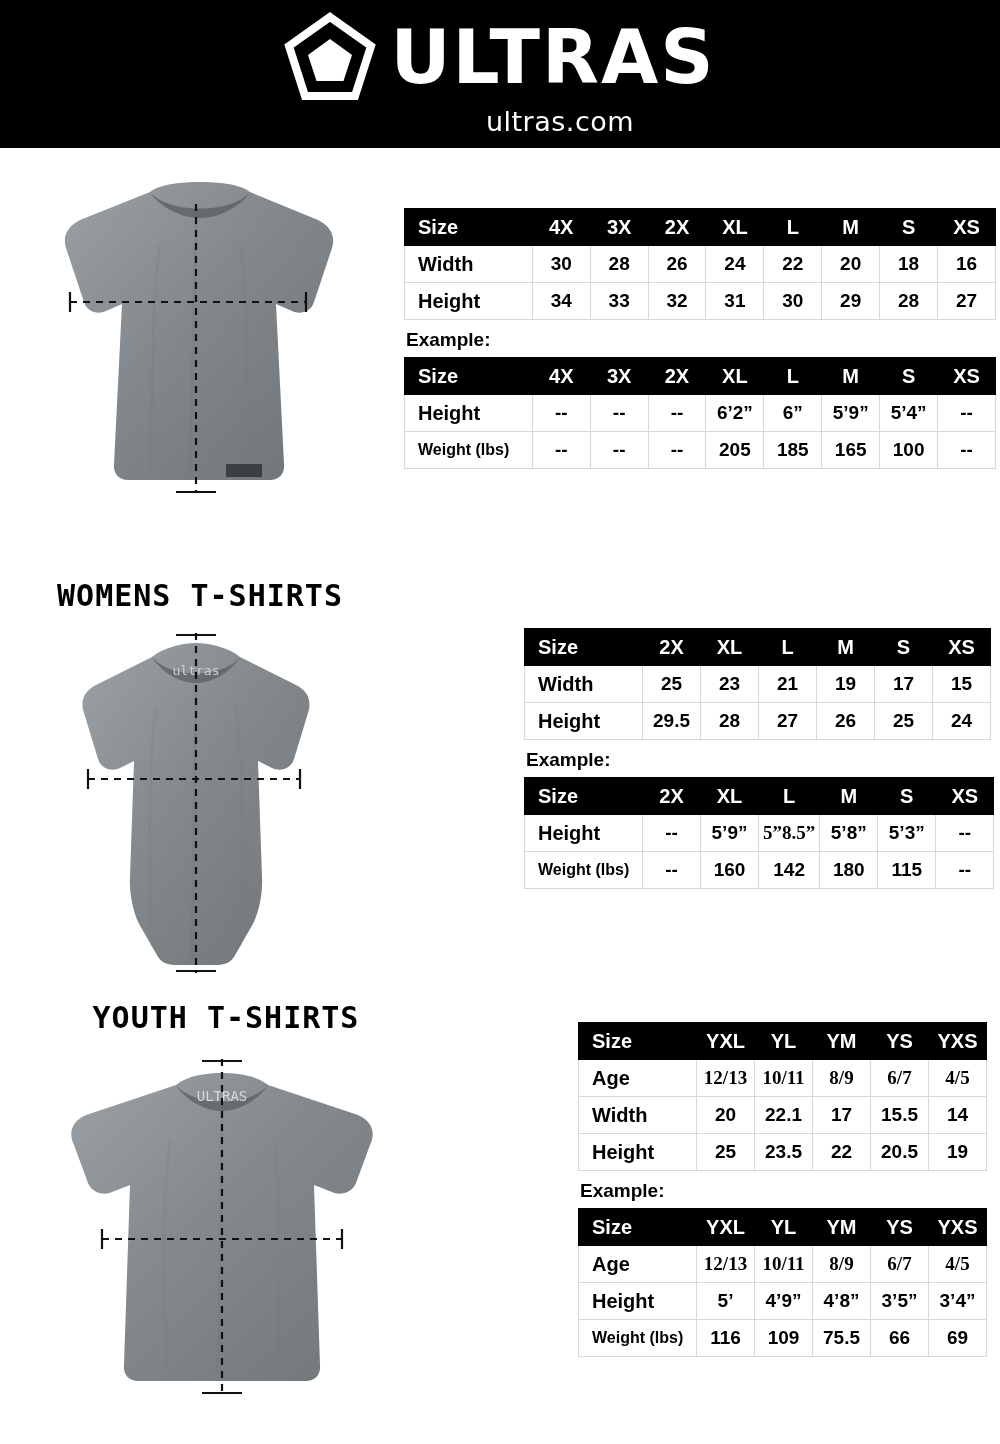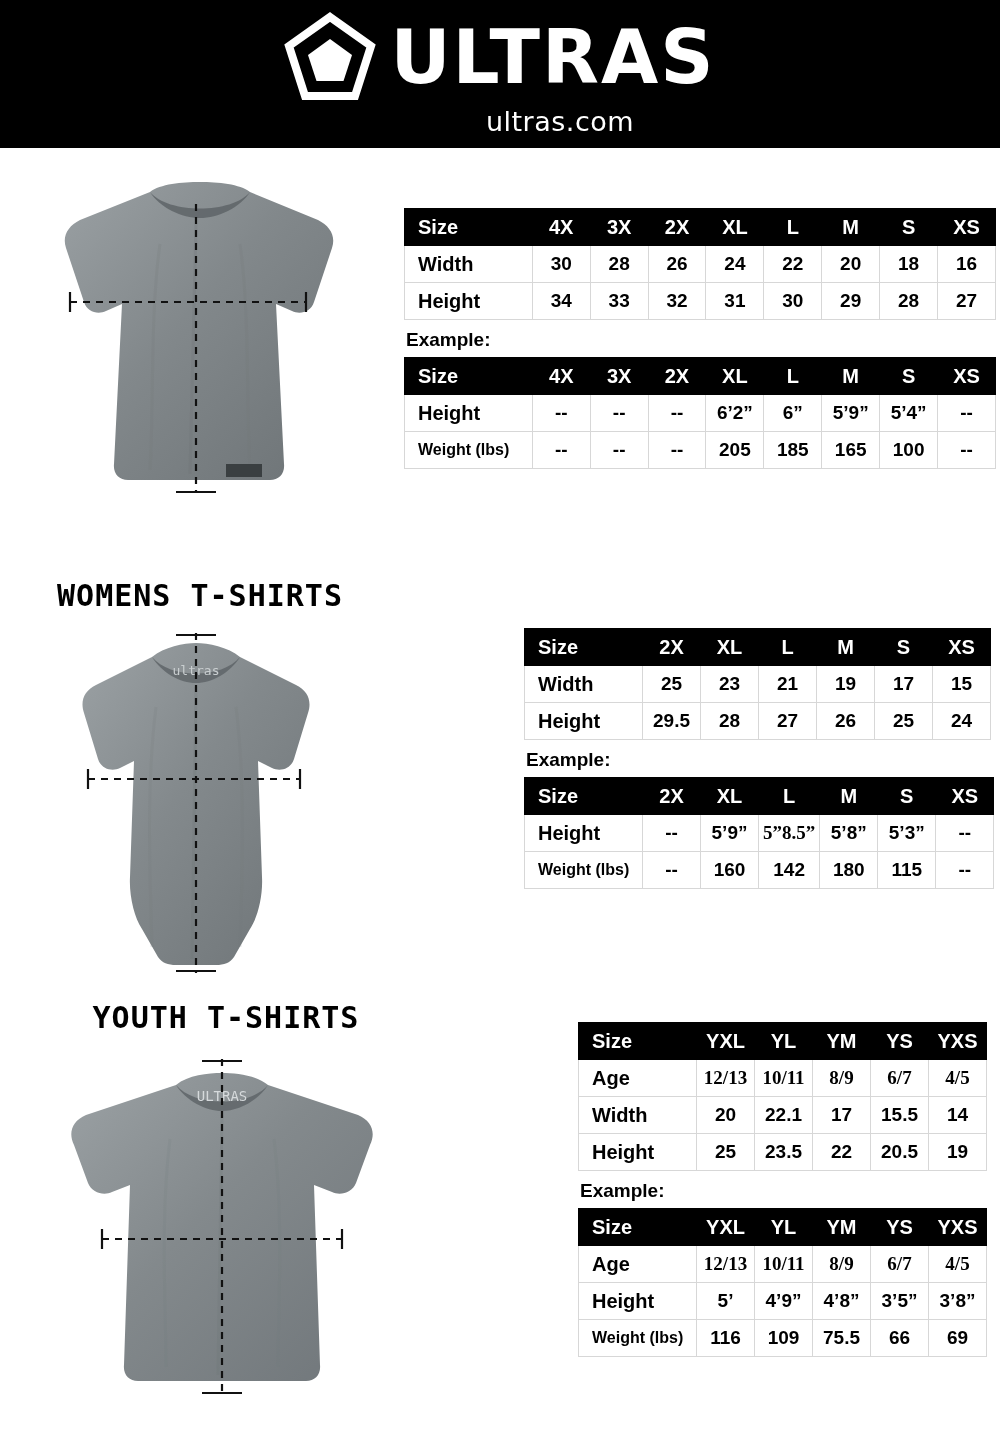--- a/index.html
+++ b/index.html
@@ -428,21 +428,21 @@
         <td class="sm">8/9</td>
         <td class="sm">6/7</td>
         <td class="sm">4/5</td>
       </tr>
       <tr>
         <th>Height</th>
         <td>5’</td>
         <td>4’9”</td>
         <td>4’8”</td>
         <td>3’5”</td>
-        <td>3’8”</td>
+        <td>3’4”</td>
       </tr>
       <tr>
         <th class="two-line">Weight (lbs)</th>
         <td>116</td>
         <td>109</td>
         <td>75.5</td>
         <td>66</td>
         <td>69</td>
       </tr>
     </tbody>

